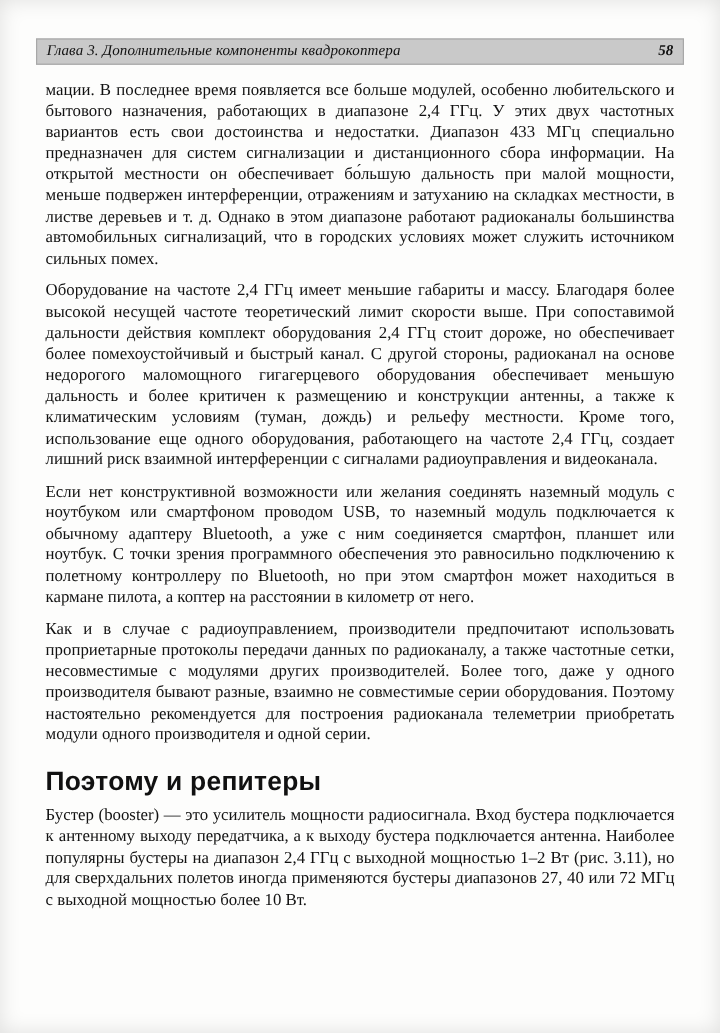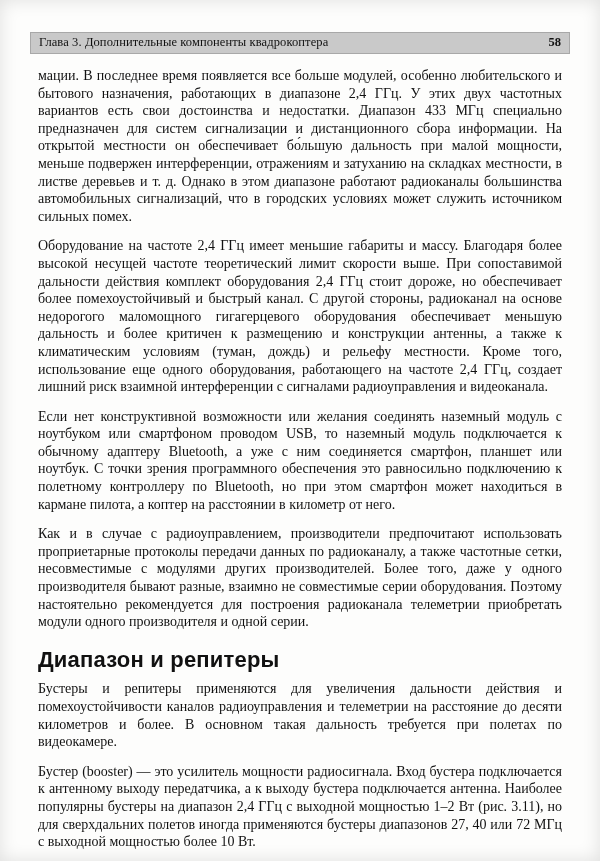--- a/index.html
+++ b/index.html
@@ -19,36 +19,37 @@
     color: #111;
   }
   .running-head {
     margin: 32px 30px 0 30px;
     background: #c9c9c9;
     border: 1px solid #a8a8a8;
     padding: 2px 8px 3px 8px;
     display: flex;
     justify-content: space-between;
     align-items: baseline;
+    font-style: italic;
     font-size: 12.5px;
   }
   .running-head .chapter {
     letter-spacing: 0.1px;
   }
   .running-head .pagenum {
     font-weight: bold;
   }
   .body-text {
     margin: 13px 38px 0 38px;
     font-size: 14px;
     line-height: 17.6px;
     text-align: justify;
   }
   .body-text p {
-    margin: 12px 0 9px 0;
+    margin: 0 0 9px 0;
     text-indent: 0;
   }
   h2.section-heading {
     font-family: "Liberation Sans", sans-serif;
     font-weight: bold;
     font-size: 22px;
     margin: 20px 0 12px 0;
     text-align: left;
     letter-spacing: 0.2px;
   }
@@ -65,21 +66,20 @@
     <span class="chapter">Глава 3. Дополнительные компоненты квадрокоптера</span>
     <span class="pagenum">58</span>
   </div>
 
   <div class="body-text">
     <p>мации. В последнее время появляется все больше модулей, особенно любительского и бытового назначения, работающих в диапазоне 2,4 ГГц. У этих двух частотных вариантов есть свои достоинства и недостатки. Диапазон 433 МГц специально предназначен для систем сигнализации и дистанционного сбора информации. На открытой местности он обеспечивает бо́льшую дальность при малой мощности, меньше подвержен интерференции, отражениям и затуханию на складках местности, в листве деревьев и т. д. Однако в этом диапазоне работают радиоканалы большинства автомобильных сигнализаций, что в городских условиях может служить источником сильных помех.</p>
     <p>Оборудование на частоте 2,4 ГГц имеет меньшие габариты и массу. Благодаря более высокой несущей частоте теоретический лимит скорости выше. При сопоставимой дальности действия комплект оборудования 2,4 ГГц стоит дороже, но обеспечивает более помехоустойчивый и быстрый канал. С другой стороны, радиоканал на основе недорогого маломощного гигагерцевого оборудования обеспечивает меньшую дальность и более критичен к размещению и конструкции антенны, а также к климатическим условиям (туман, дождь) и рельефу местности. Кроме того, использование еще одного оборудования, работающего на частоте 2,4 ГГц, создает лишний риск взаимной интерференции с сигналами радиоуправления и видеоканала.</p>
     <p>Если нет конструктивной возможности или желания соединять наземный модуль с ноутбуком или смартфоном проводом USB, то наземный модуль подключается к обычному адаптеру Bluetooth, а уже с ним соединяется смартфон, планшет или ноутбук. С точки зрения программного обеспечения это равносильно подключению к полетному контроллеру по Bluetooth, но при этом смартфон может находиться в кармане пилота, а коптер на расстоянии в километр от него.</p>
     <p>Как и в случае с радиоуправлением, производители предпочитают использовать проприетарные протоколы передачи данных по радиоканалу, а также частотные сетки, несовместимые с модулями других производителей. Более того, даже у одного производителя бывают разные, взаимно не совместимые серии оборудования. Поэтому настоятельно рекомендуется для построения радиоканала телеметрии приобретать модули одного производителя и одной серии.</p>
 
-    <h2 class="section-heading">Диапазон и репитеры</h2>
+    <h2 class="section-heading">Поэтому и репитеры</h2>
 
-    <p>Бустеры и репитеры применяются для увеличения дальности действия и помехоустойчивости каналов радиоуправления и телеметрии на расстояние до десяти километров и более. В основном такая дальность требуется при полетах по видеокамере.</p>
     <p>
       <span class="bold-lead">Бустер</span><span> (booster) — это усилитель мощности радиосигнала. Вход бустера подключается к антенному выходу передатчика, а к выходу бустера подключается антенна. Наиболее популярны бустеры на диапазон 2,4 ГГц с выходной мощностью 1–2 Вт (рис. 3.11), но для сверхдальних полетов иногда применяются бустеры диапазонов 27, 40 или 72 МГц с выходной мощностью более 10 Вт.</span>
     </p>
   </div>
 
 </div>
 
 </body></html>

